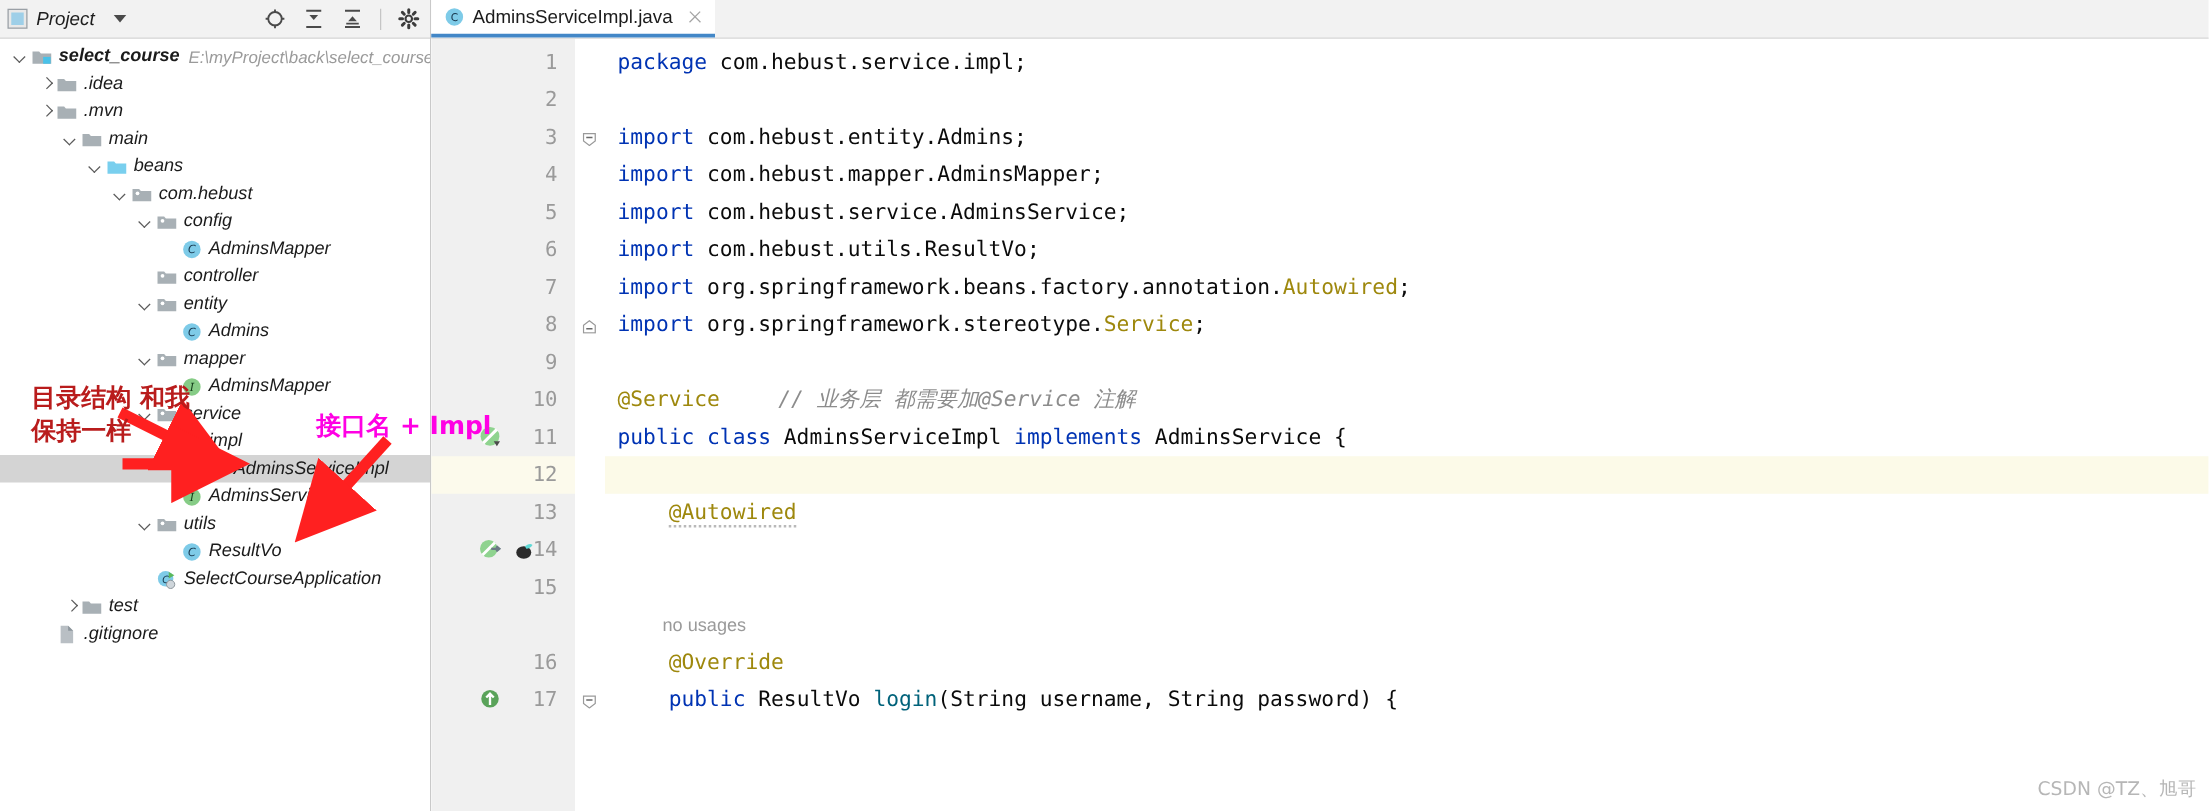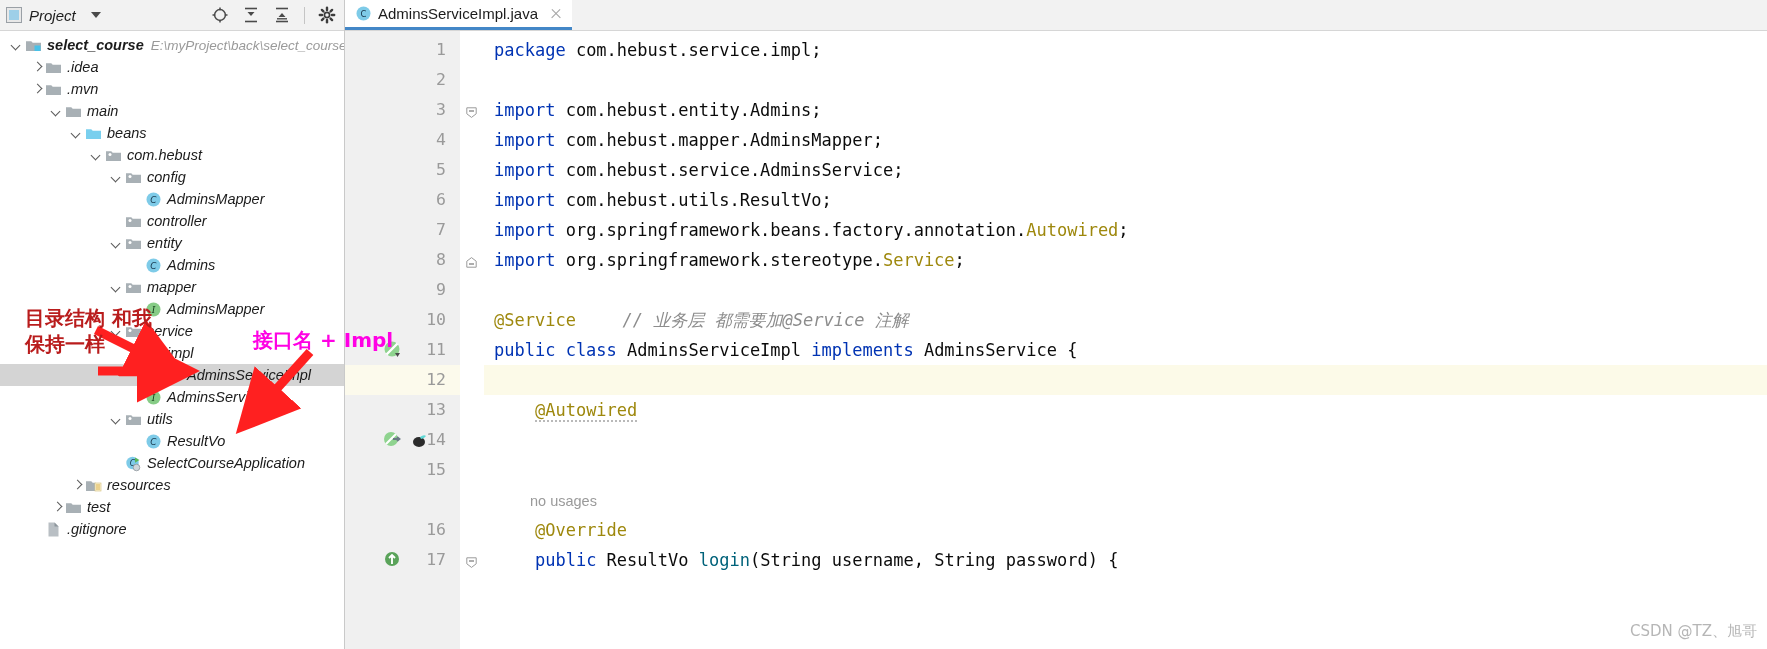--- a/index.html
+++ b/index.html
@@ -386,32 +386,20 @@
           <span class="arrow"></span>
           <svg viewBox="0 0 17 17" class="ico">
             <circle cx="7.5" cy="8" r="6.2" fill="#7ecbe8"></circle>
             <text x="7.5" y="11.2" font-size="8" font-family="DejaVu Sans, sans-serif" text-anchor="middle" fill="#18394f">C</text>
             <path d="M10 2.5l4.5 2.6-4.5 2.6z" fill="#5bb85b"></path>
             <circle cx="11.5" cy="12.5" r="3.3" fill="#cfd6db" stroke="#8d969c" stroke-width=".8"></circle>
           </svg>
           <span class="tlabel">SelectCourseApplication</span>
         </div>
         <div class="row">
-          <span style="flex: 0 0 70px; height: 1px;"></span>
-          <span class="arrow closed"></span>
-          <svg viewBox="0 0 17 17" class="ico">
-            <path d="M1 4.2h5.3l1.4 1.6H11v8.2H1z" fill="#a8b0b5"></path>
-            <rect x="10" y="6" width="6" height="8" fill="#fbf2d0" stroke="#d9c78a" stroke-width=".7"></rect>
-            <line x1="11" y1="8" x2="15" y2="8" stroke="#d8a93c" stroke-width=".9"></line>
-            <line x1="11" y1="10" x2="15" y2="10" stroke="#d8a93c" stroke-width=".9"></line>
-            <line x1="11" y1="12" x2="15" y2="12" stroke="#d8a93c" stroke-width=".9"></line>
-          </svg>
-          <span class="tlabel">resources</span>
-        </div>
-        <div class="row">
           <span style="flex: 0 0 50px; height: 1px;"></span>
           <span class="arrow closed"></span>
           <svg viewBox="0 0 17 17" class="ico">
             <path d="M1 4.2h5.3l1.4 1.6H16v8.2H1z" fill="#a8b0b5"></path>
           </svg>
           <span class="tlabel">test</span>
         </div>
         <div class="row">
           <span style="flex: 0 0 30px; height: 1px;"></span>
           <span class="arrow"></span>

